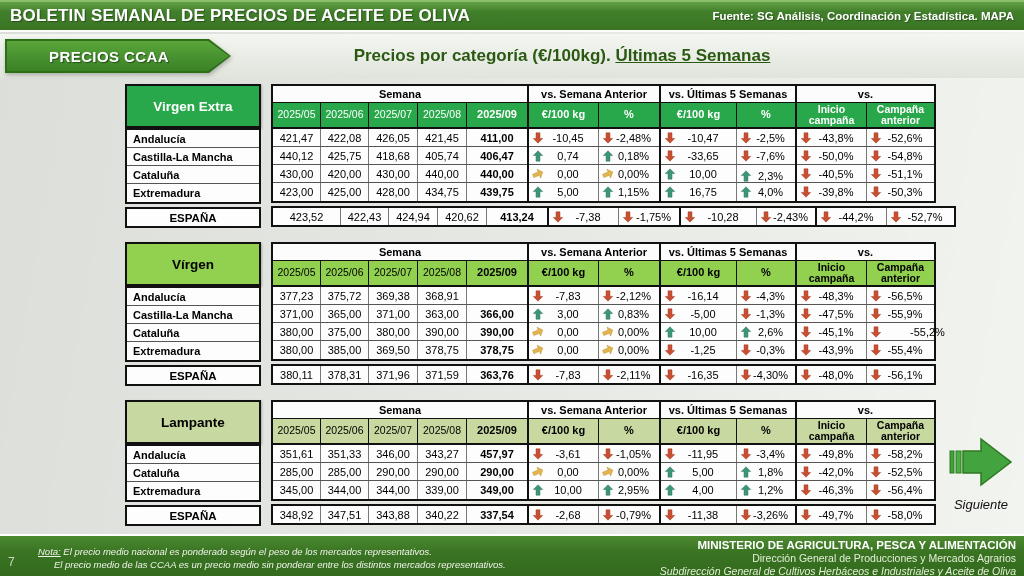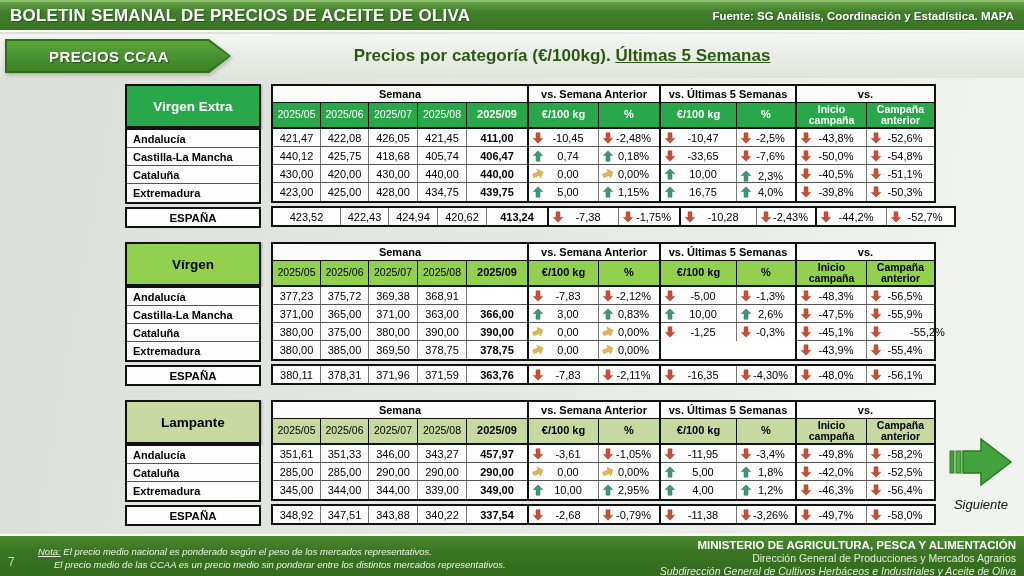--- a/index.html
+++ b/index.html
@@ -547,20 +547,34 @@
               <div class="g-h1">vs. Últimas 5 Semanas</div>
               <div class="g-h2">
                 <div class="hc bold" style="width: 76px;">€/100 kg</div>
                 <div class="hc bold" style="width: 58px;">%</div>
               </div>
               <div class="d-row">
                 <div class="dc trend" style="width: 76px;">
                   <svg viewBox="0 0 14 14" class="arrow down">
                     <path d="M7 13 L1.5 7.5 L4.7 7.5 L4.7 1 L9.3 1 L9.3 7.5 L12.5 7.5 Z"></path>
                   </svg>
+                  <span class="val">-16,14</span>
+                </div>
+                <div class="dc trend" style="width: 58px;">
+                  <svg viewBox="0 0 14 14" class="arrow down">
+                    <path d="M7 13 L1.5 7.5 L4.7 7.5 L4.7 1 L9.3 1 L9.3 7.5 L12.5 7.5 Z"></path>
+                  </svg>
+                  <span class="val">-4,3%</span>
+                </div>
+              </div>
+              <div class="d-row">
+                <div class="dc trend" style="width: 76px;">
+                  <svg viewBox="0 0 14 14" class="arrow down">
+                    <path d="M7 13 L1.5 7.5 L4.7 7.5 L4.7 1 L9.3 1 L9.3 7.5 L12.5 7.5 Z"></path>
+                  </svg>
                   <span class="val">-5,00</span>
                 </div>
                 <div class="dc trend" style="width: 58px;">
                   <svg viewBox="0 0 14 14" class="arrow down">
                     <path d="M7 13 L1.5 7.5 L4.7 7.5 L4.7 1 L9.3 1 L9.3 7.5 L12.5 7.5 Z"></path>
                   </svg>
                   <span class="val">-1,3%</span>
                 </div>
               </div>
               <div class="d-row">

